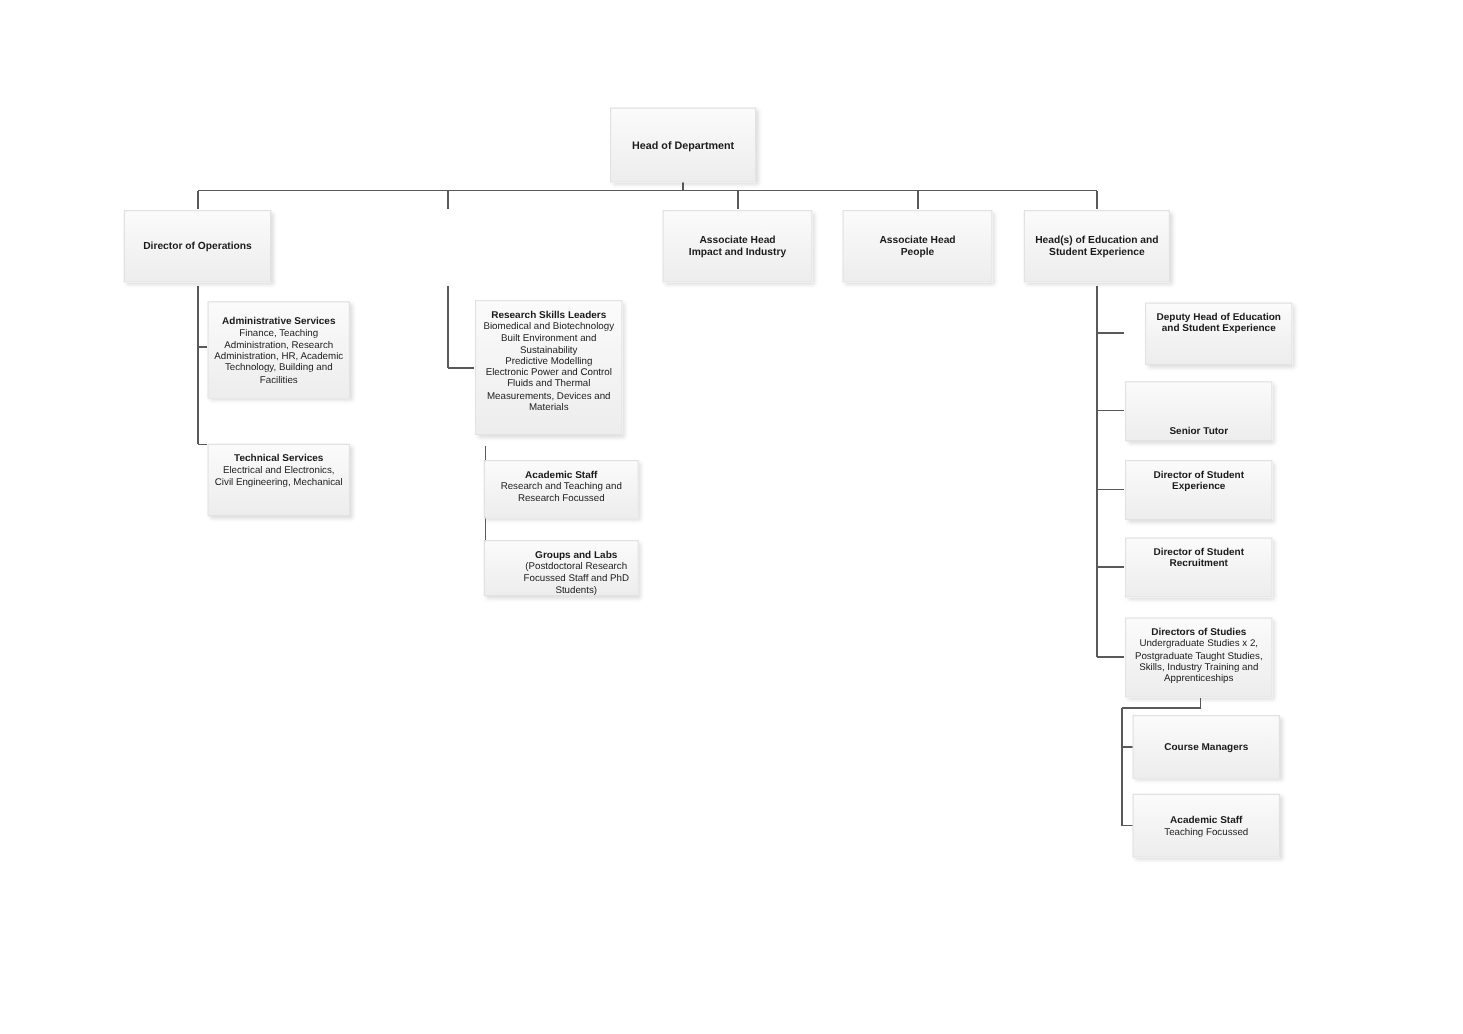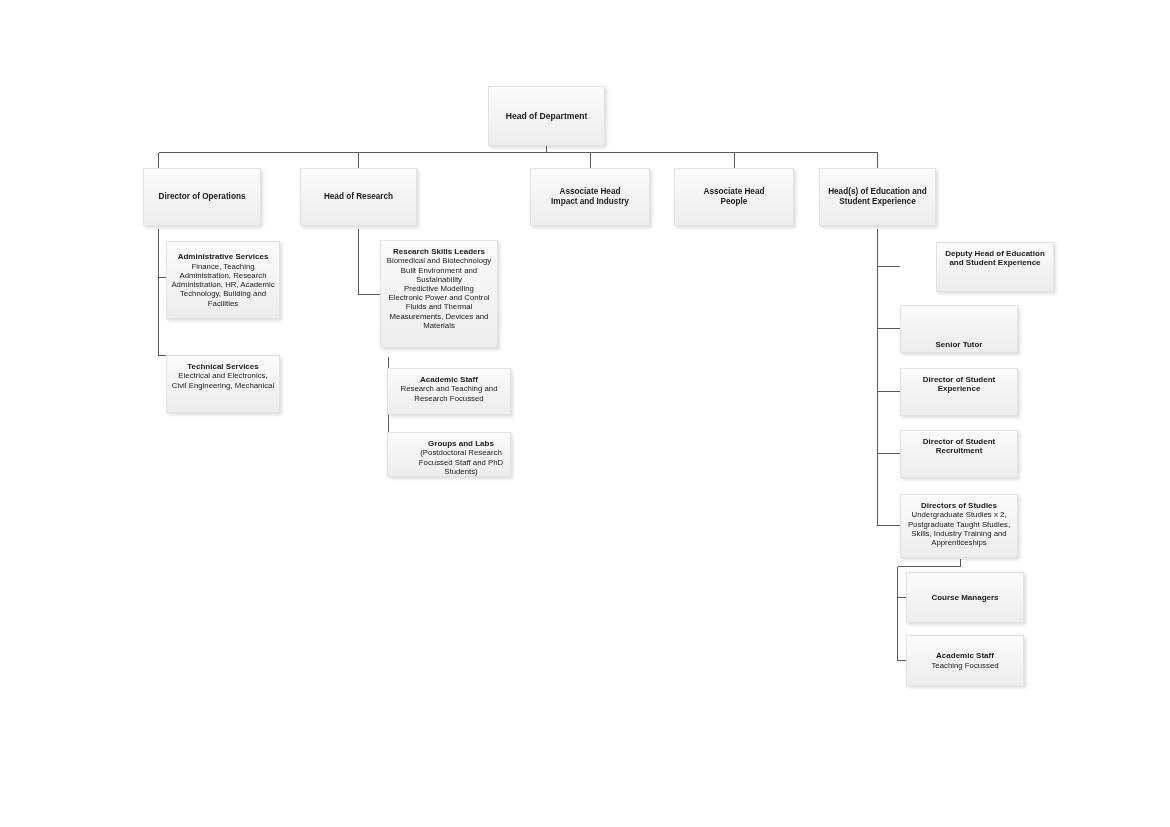--- a/index.html
+++ b/index.html
@@ -100,31 +100,26 @@
       <path d="M897.5,660.5 L906.5,660.5"></path>
     </g>
   </svg>
 
   <div class="node t-top" style="left:488px; top:86px; width:117px; height:60px;">
     <span class="inner">
       <span class="title">Head of Department</span>
     </span>
   </div>
 
-  <div class="node t-l2" style="left:99px; top:168px; width:118px; height:58px;margin-left:44px;">
+  <div class="node t-l2" style="left:99px; top:168px; width:118px; height:58px;">
     <span class="inner">
       <span class="title">Director of Operations</span>
     </span>
   </div>
 
-  <div class="node t-l2" style="left:300px; top:168px; width:117px; height:58px;">
-    <span class="inner">
-      <span class="title">Head of Research</span>
-    </span>
-  </div>
 
   <div class="node t-l2" style="left:530px; top:168px; width:120px; height:58px;">
     <span class="inner">
       <span class="title">Associate Head
 Impact and Industry</span>
     </span>
   </div>
 
   <div class="node t-l2" style="left:674px; top:168px; width:120px; height:58px;">
     <span class="inner">
@@ -173,21 +168,21 @@
     </span>
   </div>
 
   <div class="node t-l3 valign-top" style="left:387px; top:432px; width:124px; height:45px;padding-left:28px;">
     <span class="inner">
       <span class="title">Groups and Labs</span>
       <span class="sub">(Postdoctoral Research Focussed Staff and PhD Students)</span>
     </span>
   </div>
 
-  <div class="node t-l3 valign-top" style="left:936px; top:242px; width:118px; height:50px;">
+  <div class="node t-l3 valign-top" style="left:916px; top:242px; width:118px; height:50px;">
     <span class="inner">
       <span class="title">Deputy Head of Education and Student Experience</span>
     </span>
   </div>
 
   <div class="node t-l3" style="left:900px; top:305px; width:118px; height:48px;align-items:flex-end;">
     <span class="inner">
       <span class="title">Senior Tutor</span>
     </span>
   </div>

